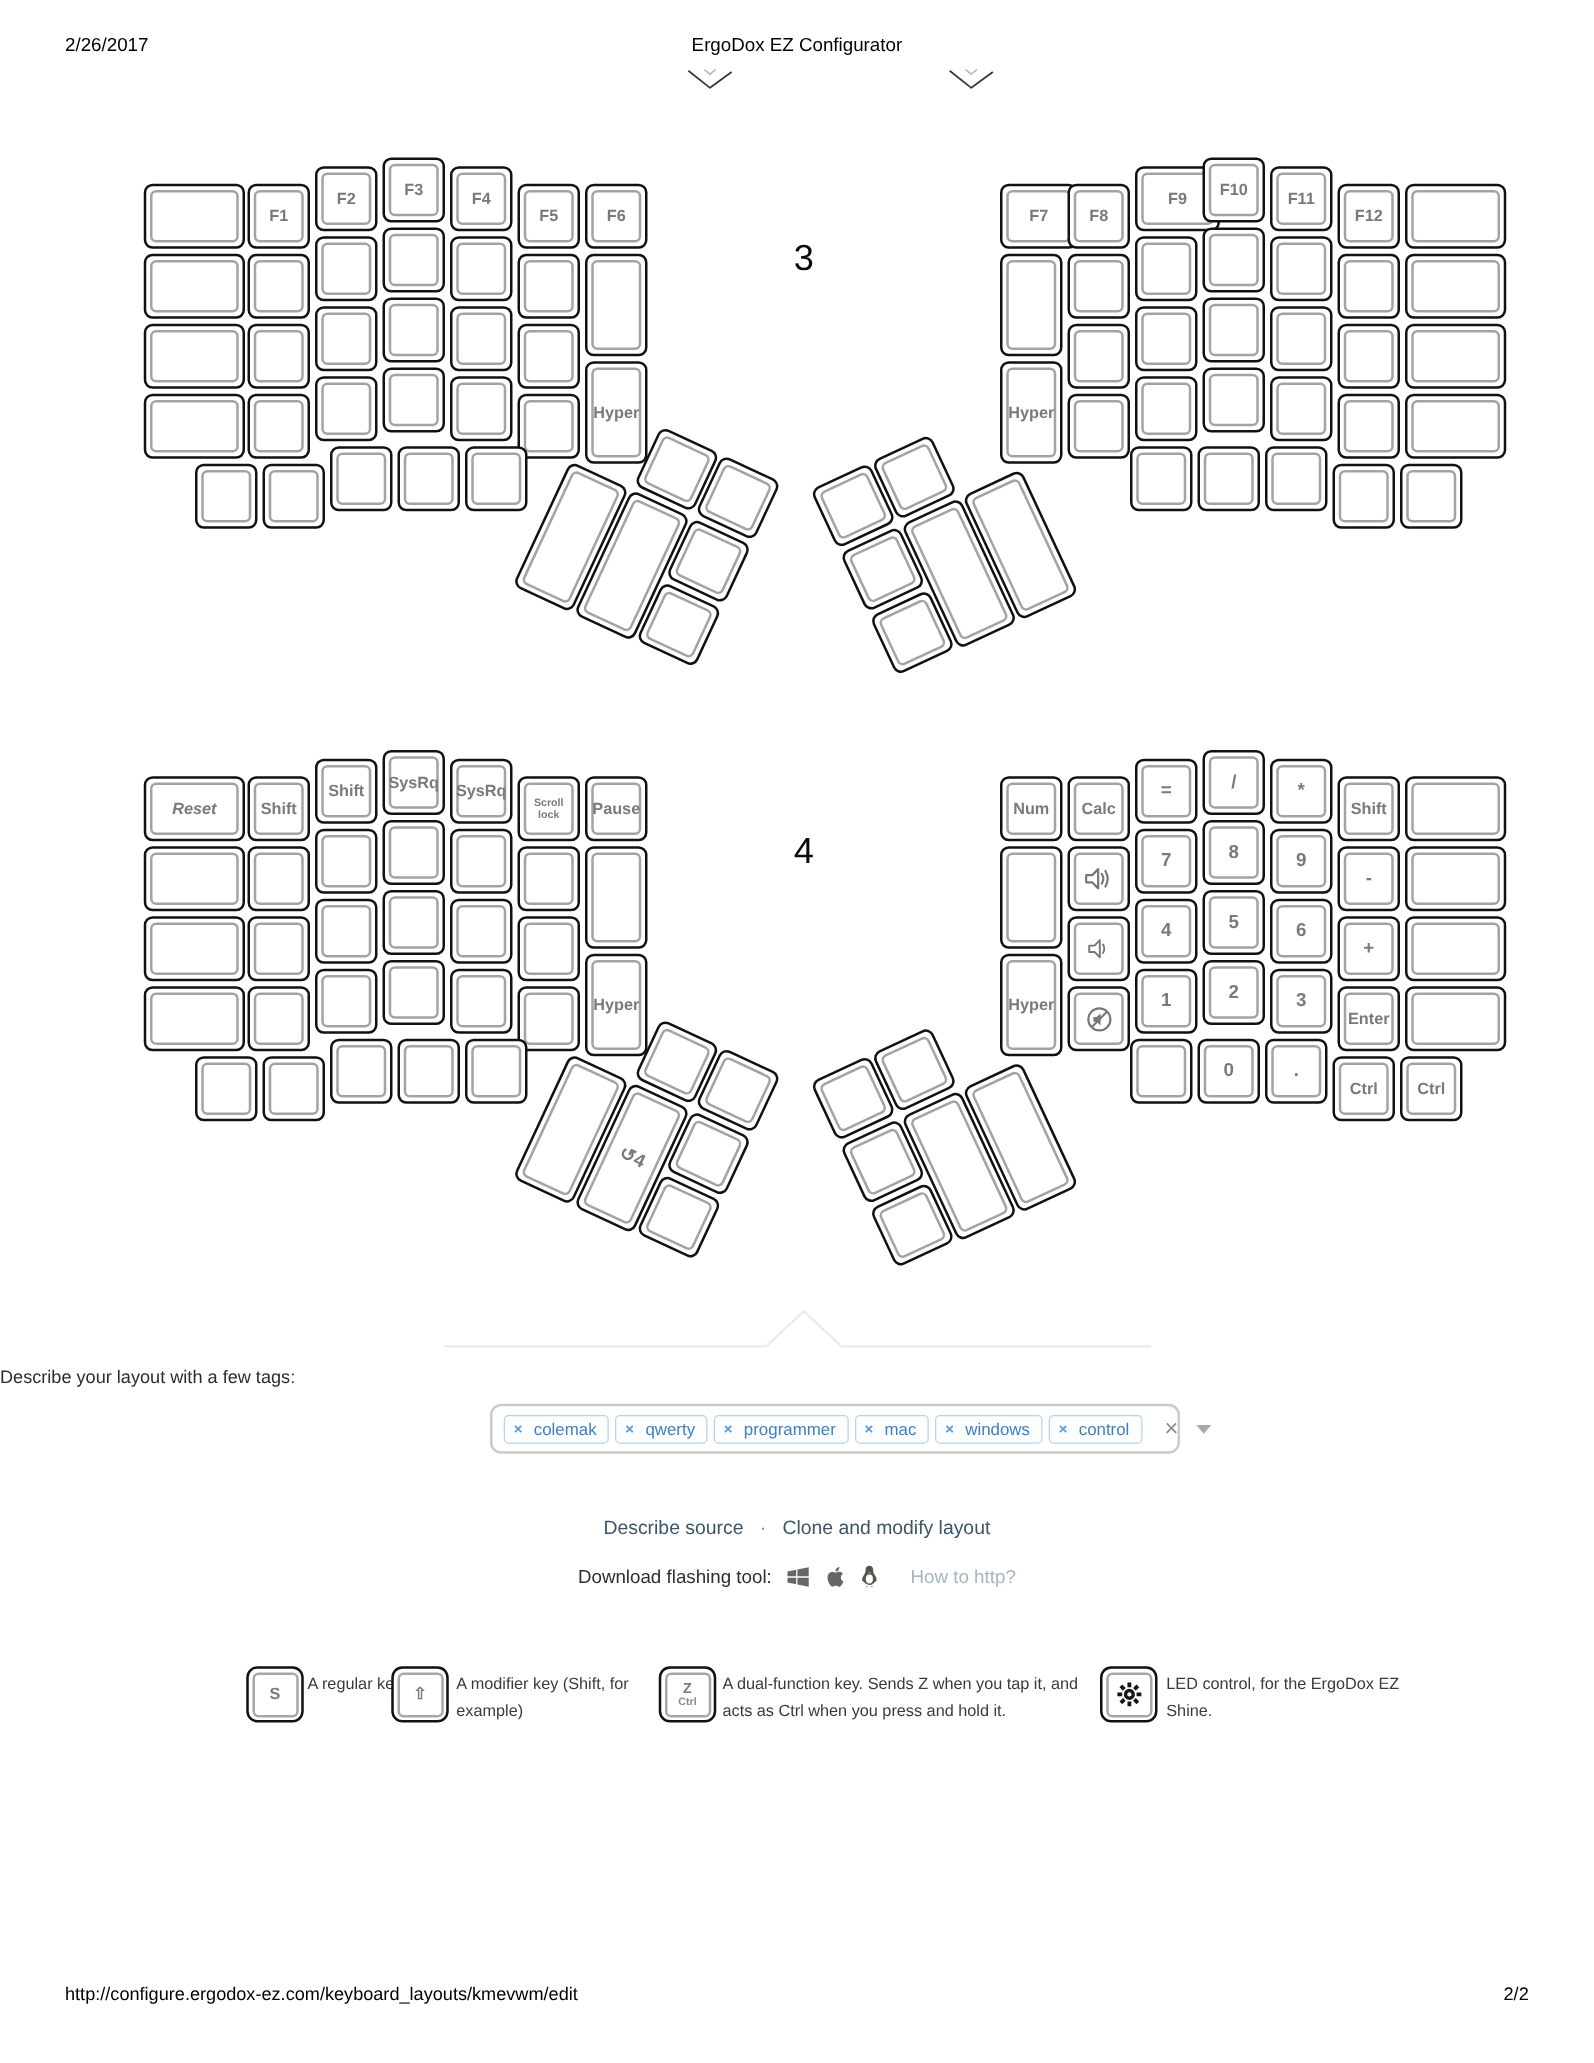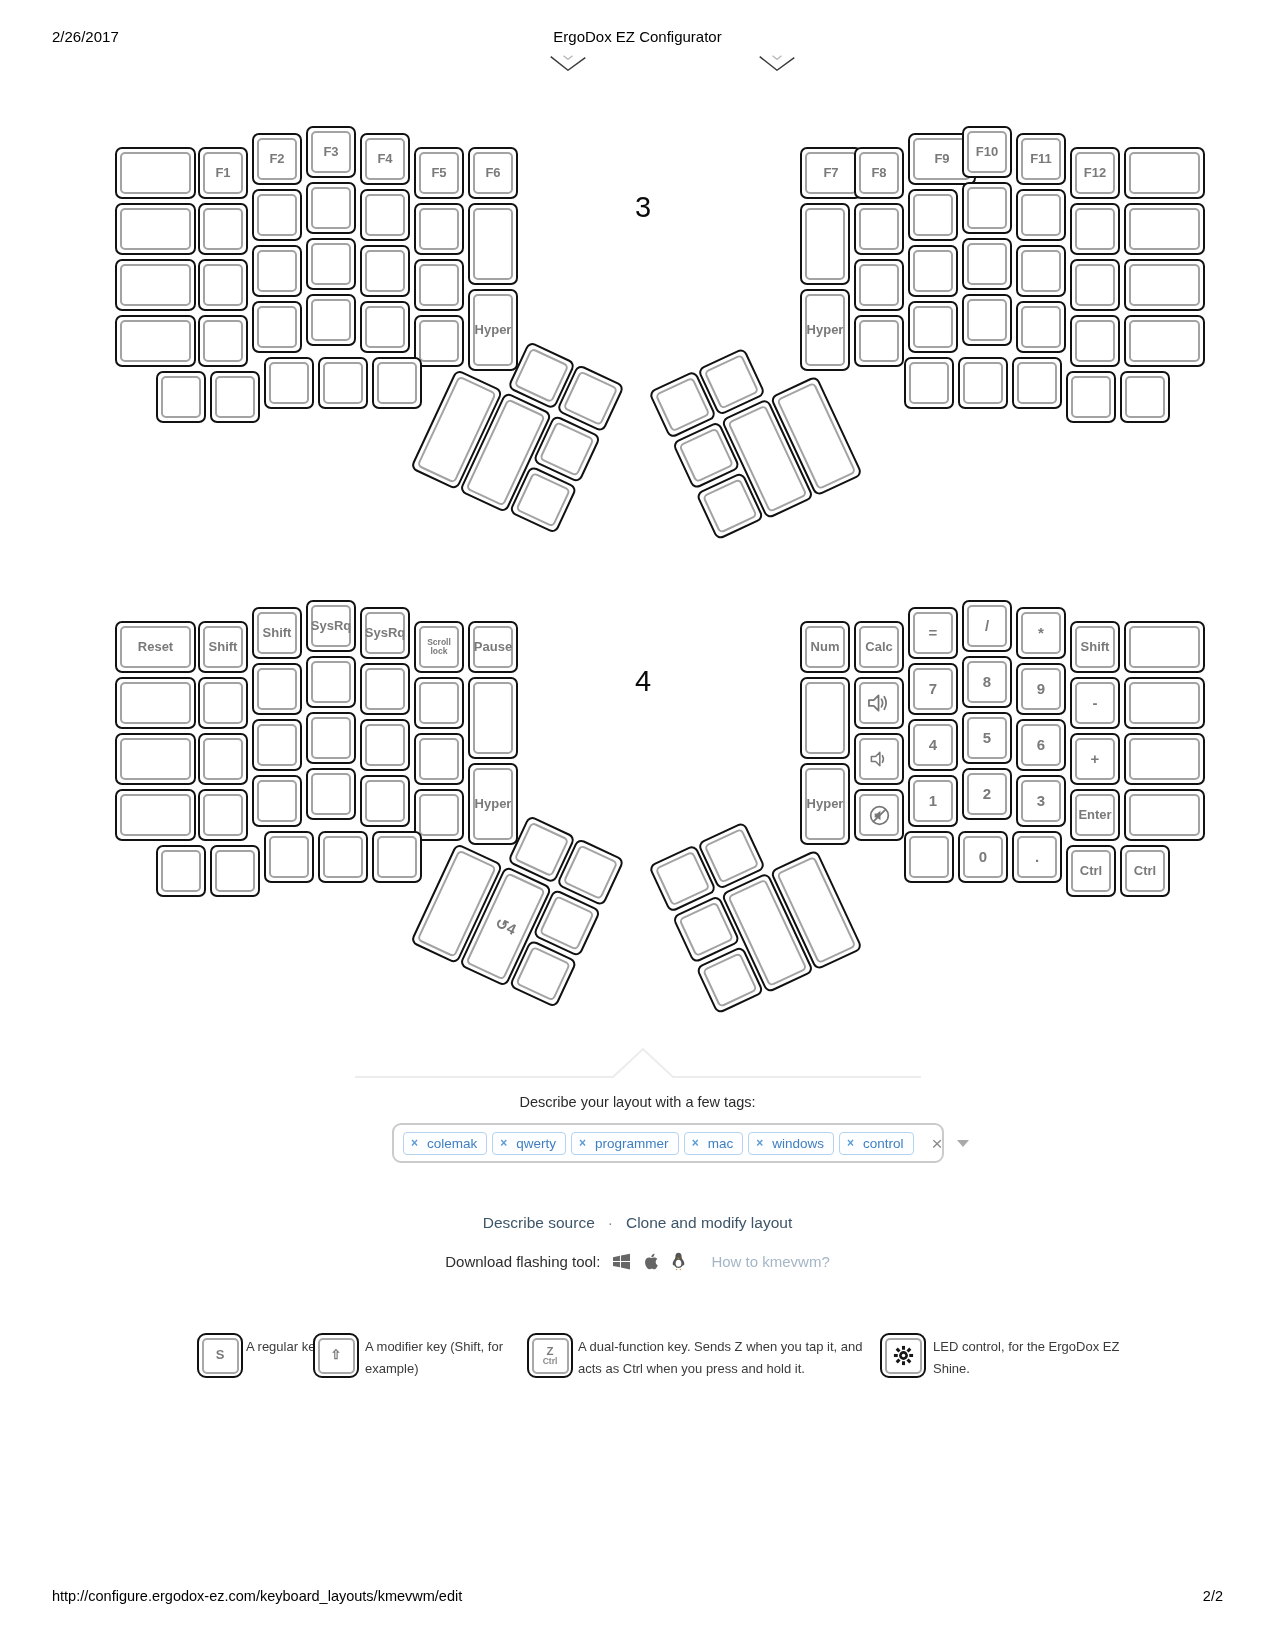--- a/index.html
+++ b/index.html
@@ -25,21 +25,21 @@
   .layer-label{position:absolute;left:458px;width:370px;text-align:center;color:#0a0a0a;}
   .layer-label .num{font-size:29px;line-height:34px;}
   .layer-label .nm{font-size:28px;line-height:36px;}
 
   
   .cut{position:absolute;width:40px;height:20px;}
 
   
   .divider{position:absolute;left:355px;top:1046px;}
 
-  .describe{position:absolute;left:0;top:1094px;width:100%;text-align:center;font-size:14.5px;color:#2b2b2b;}
+  .describe{position:absolute;left:0;top:1094px;width:100%;font-size:14.5px;color:#2b2b2b;}
 
   .tagbox{position:absolute;left:392px;top:1123px;width:552px;height:40px;box-sizing:border-box;
           border:2px solid #cbcbcb;border-radius:9px;display:flex;align-items:center;padding:0 9px;gap:5px;}
   .tag{display:inline-flex;align-items:center;border:1.5px solid #b5d3ee;border-radius:4px;background:#fdfeff;
        color:#3f7fc1;font-size:13.5px;padding:3px 9px 3px 7px;white-space:nowrap;}
   .tag .x{color:#5b9bd5;font-size:12px;margin-right:9px;font-weight:bold;}
   .tag-clear{color:#8a8a8a;font-size:19px;margin-left:8px;line-height:1;}
   .tag-caret{width:0;height:0;border-left:6px solid transparent;border-right:6px solid transparent;
              border-top:7px solid #a9a9a9;margin-left:9px;}
 
@@ -313,21 +313,21 @@
       </div>
       <div class="key" style="left: 54px; top: 56px; width: 52px; height: 110px;">
         <div class="cap"></div>
       </div>
       <div class="key" style="left: 108px; top: 56px; width: 52px; height: 110px;">
         <div class="cap"></div>
       </div>
     </div>
 
   <div id="L1-left" class="half" style="left:115px;top:600px;">
-      <div class="key" style="left: 0px; top: 21px; width: 81px; height: 52px;">
+      <div class="key" style="left: 0px; top: 21px; width: 81px; height: 52px; font-style: italic;">
         <div class="cap">Reset</div>
       </div>
       <div class="key" style="left: 0px; top: 77px; width: 81px; height: 52px;">
         <div class="cap"></div>
       </div>
       <div class="key" style="left: 0px; top: 133px; width: 81px; height: 52px;">
         <div class="cap"></div>
       </div>
       <div class="key" style="left: 0px; top: 189px; width: 81px; height: 52px;">
         <div class="cap"></div>
@@ -625,21 +625,21 @@
       <svg width="17" height="19" viewBox="0 0 24 28">
         <path fill="#666" d="M19.6,14.8c0-3,2.4-4.4,2.5-4.5c-1.4-2-3.5-2.3-4.2-2.3c-1.8-0.2-3.5,1-4.4,1c-0.9,0-2.3-1-3.8-1c-1.9,0-3.8,1.1-4.8,2.9c-2,3.6-0.5,8.8,1.5,11.7c1,1.4,2.1,3,3.6,2.9c1.5-0.1,2-0.9,3.8-0.9c1.8,0,2.3,0.9,3.8,0.9c1.6,0,2.6-1.4,3.5-2.8c1.1-1.6,1.5-3.2,1.6-3.3C22.6,19.5,19.6,18.4,19.6,14.8z M16.7,6.1c0.8-1,1.3-2.3,1.2-3.7c-1.1,0-2.6,0.8-3.4,1.8c-0.7,0.9-1.4,2.3-1.2,3.6C14.6,7.9,15.9,7.1,16.7,6.1z"></path>
       </svg>
       <svg width="17" height="19" viewBox="0 0 24 28">
         <path fill="#555" d="M12,1c-3,0-4.6,2.2-4.5,5c0.1,2-0.3,3.4-1.5,5.2c-1.5,2.1-2.9,4.6-2.5,6.9c0.2,1.2,1.1,1.9,2.2,1.6c0.4,1.3,1.5,2.3,2.2,2.2c0.4,1.6,2.3,1.6,4.1,1.6c1.8,0,3.7,0.1,4.1-1.6c0.8,0.1,1.9-0.9,2.2-2.2c1.1,0.3,2-0.4,2.2-1.6c0.4-2.3-1-4.8-2.5-6.9c-1.2-1.8-1.6-3.2-1.5-5.2C16.6,3.2,15,1,12,1z"></path>
         <ellipse fill="#fff" cx="12" cy="16.5" rx="4.2" ry="5.2"></ellipse>
         <path fill="#555" d="M9.5,6.5 a1.2,1.6 0 1 0 2.4,0 a1.2,1.6 0 1 0 -2.4,0 Z M13.5,6.5 a1.2,1.6 0 1 0 2.4,0 a1.2,1.6 0 1 0 -2.4,0 Z"></path>
         <path fill="#b98309" d="M10,9 L12,10.5 L14,9 L12,8 Z M8,24.5 L11,26 L8.5,26.5 Z M16,24.5 L13,26 L15.5,26.5 Z"></path>
       </svg>
     </span>
-    <span class="howflash">How to kmevwm?</span>
+    <span class="howflash">How to http?</span>
   </div>
 
   <div class="lkey" style="left:197px;top:1333px;">
     <div class="cap">
         <span>S</span>
       </div>
   </div>
   <div class="ltext" style="left:246px;top:1336px;width:95px;">A regular key</div>
 
   <div class="lkey" style="left:313px;top:1333px;">

